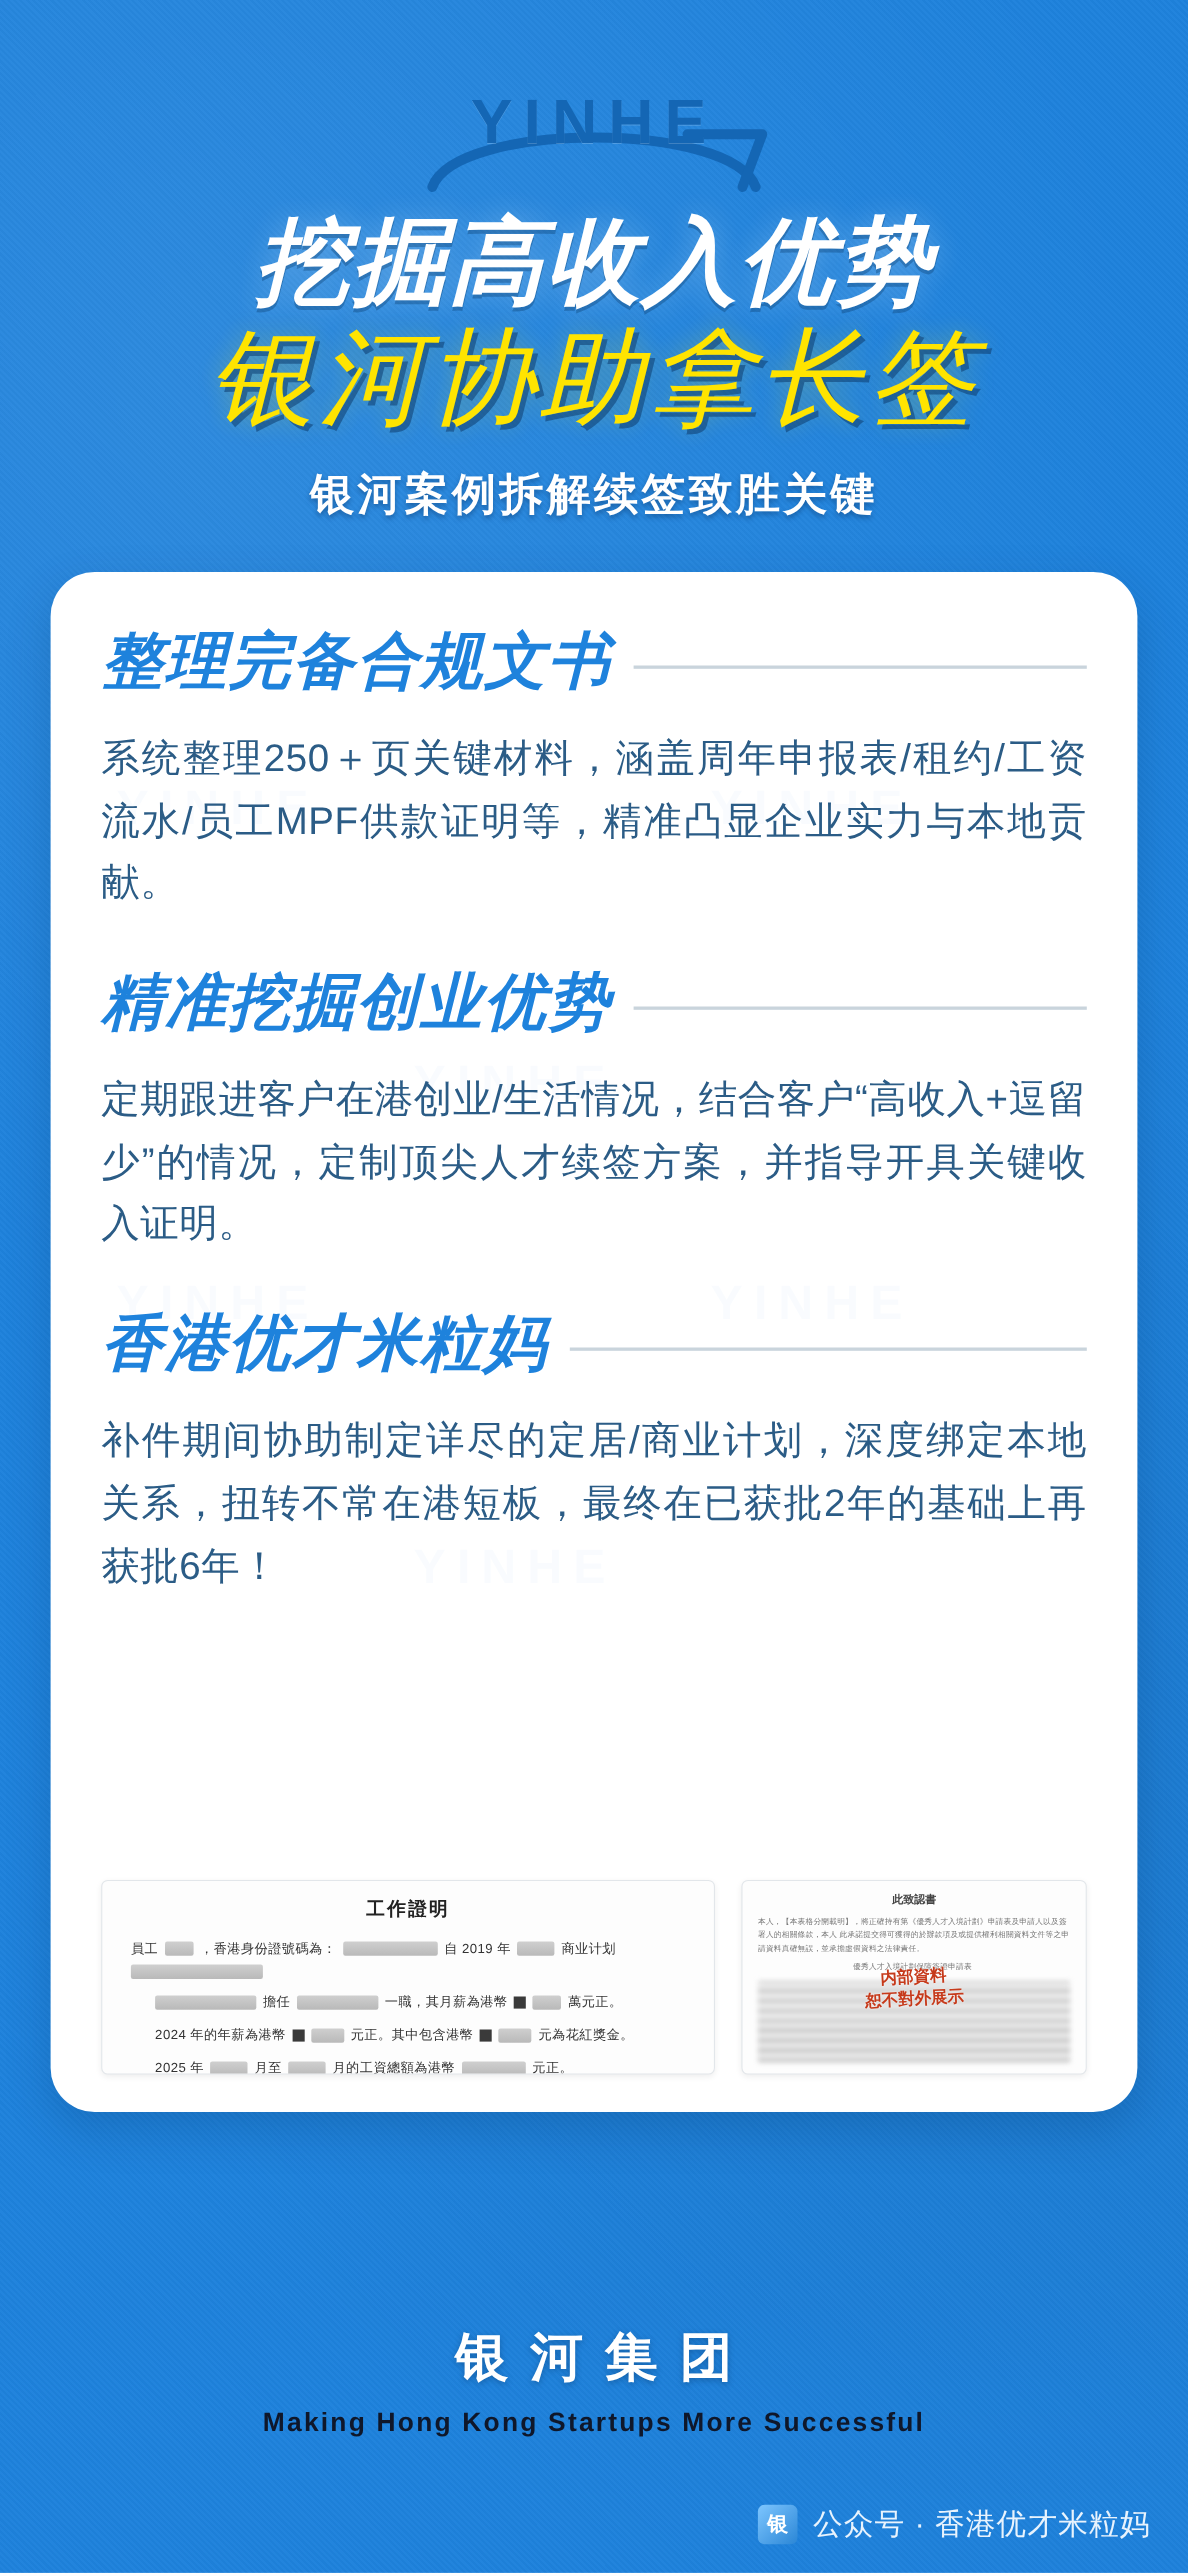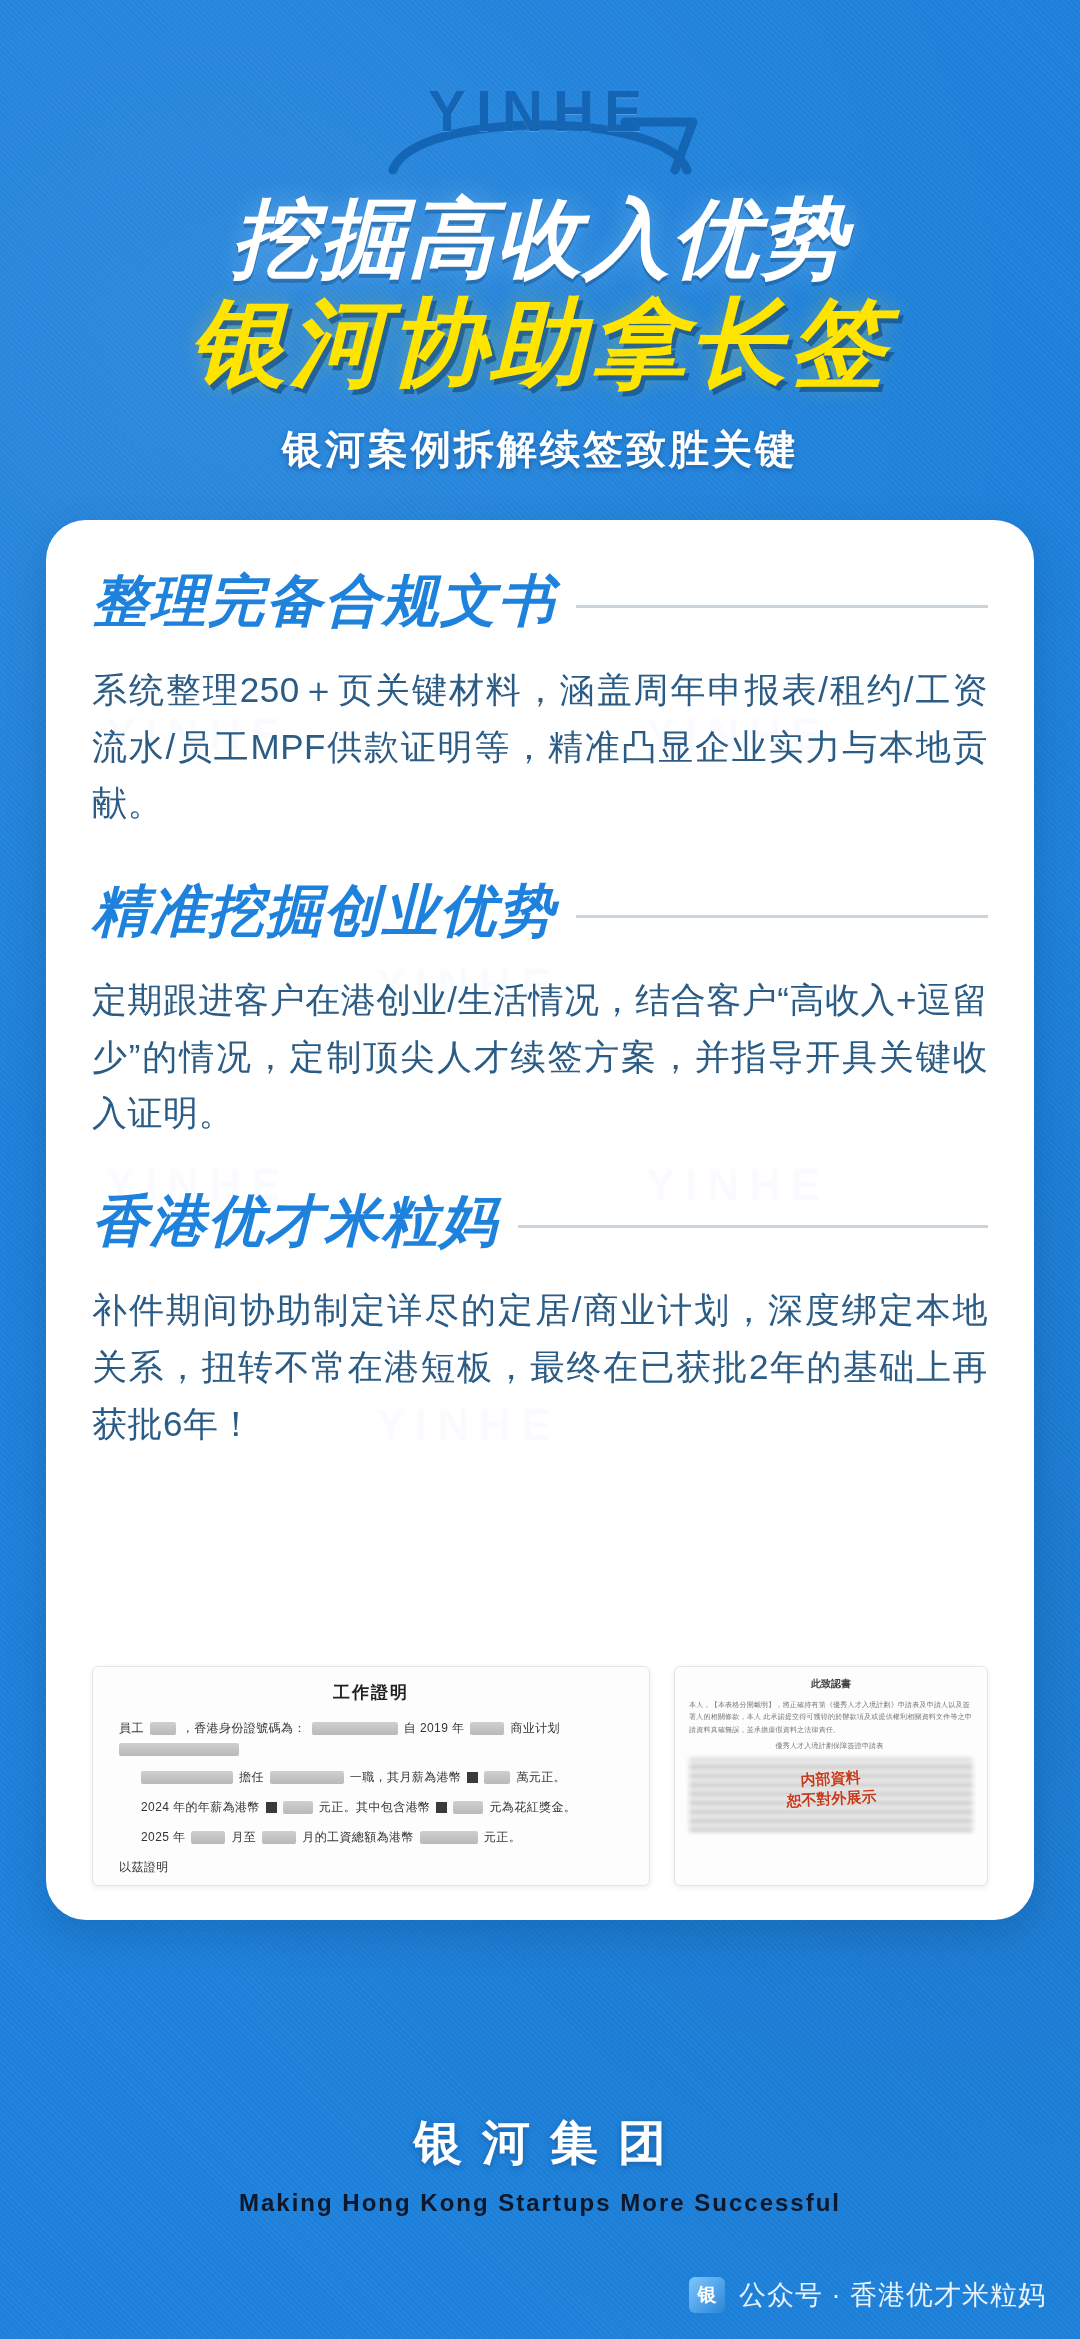--- a/index.html
+++ b/index.html
@@ -68,21 +68,21 @@
     letter-spacing: 2px;
     line-height: 1.08;
     text-shadow:
       0 4px 0 rgba(10,60,110,0.35),
       0 0 26px rgba(255,255,255,0.25);
     font-style: italic;
   }
   .headline-2 {
     font-family: "DejaVu Sans", sans-serif;
     font-size: 96px;
-    font-weight: 700;
+    font-weight: 400;
     color: #FFE400;
     letter-spacing: 4px;
     line-height: 1.1;
     margin-top: 6px;
     font-style: italic;
     text-shadow:
       4px 5px 0 rgba(12,60,112,0.55),
       0 0 22px rgba(255,228,0,0.28);
   }
   .subhead {
@@ -156,21 +156,21 @@
 
   
   .docs {
     position: absolute;
     left: 46px;
     right: 46px;
     bottom: 34px;
     display: flex;
     gap: 24px;
     align-items: stretch;
-    height: 220px;
+    height: 177px;
   }
   .doc {
     background: #FDFDFD;
     border: 1px solid #E2E6EA;
     border-radius: 6px;
     position: relative;
     overflow: hidden;
     box-shadow: 0 2px 6px rgba(0,0,0,0.07);
   }
   .doc-a { width: 64%; padding: 14px 26px; }

